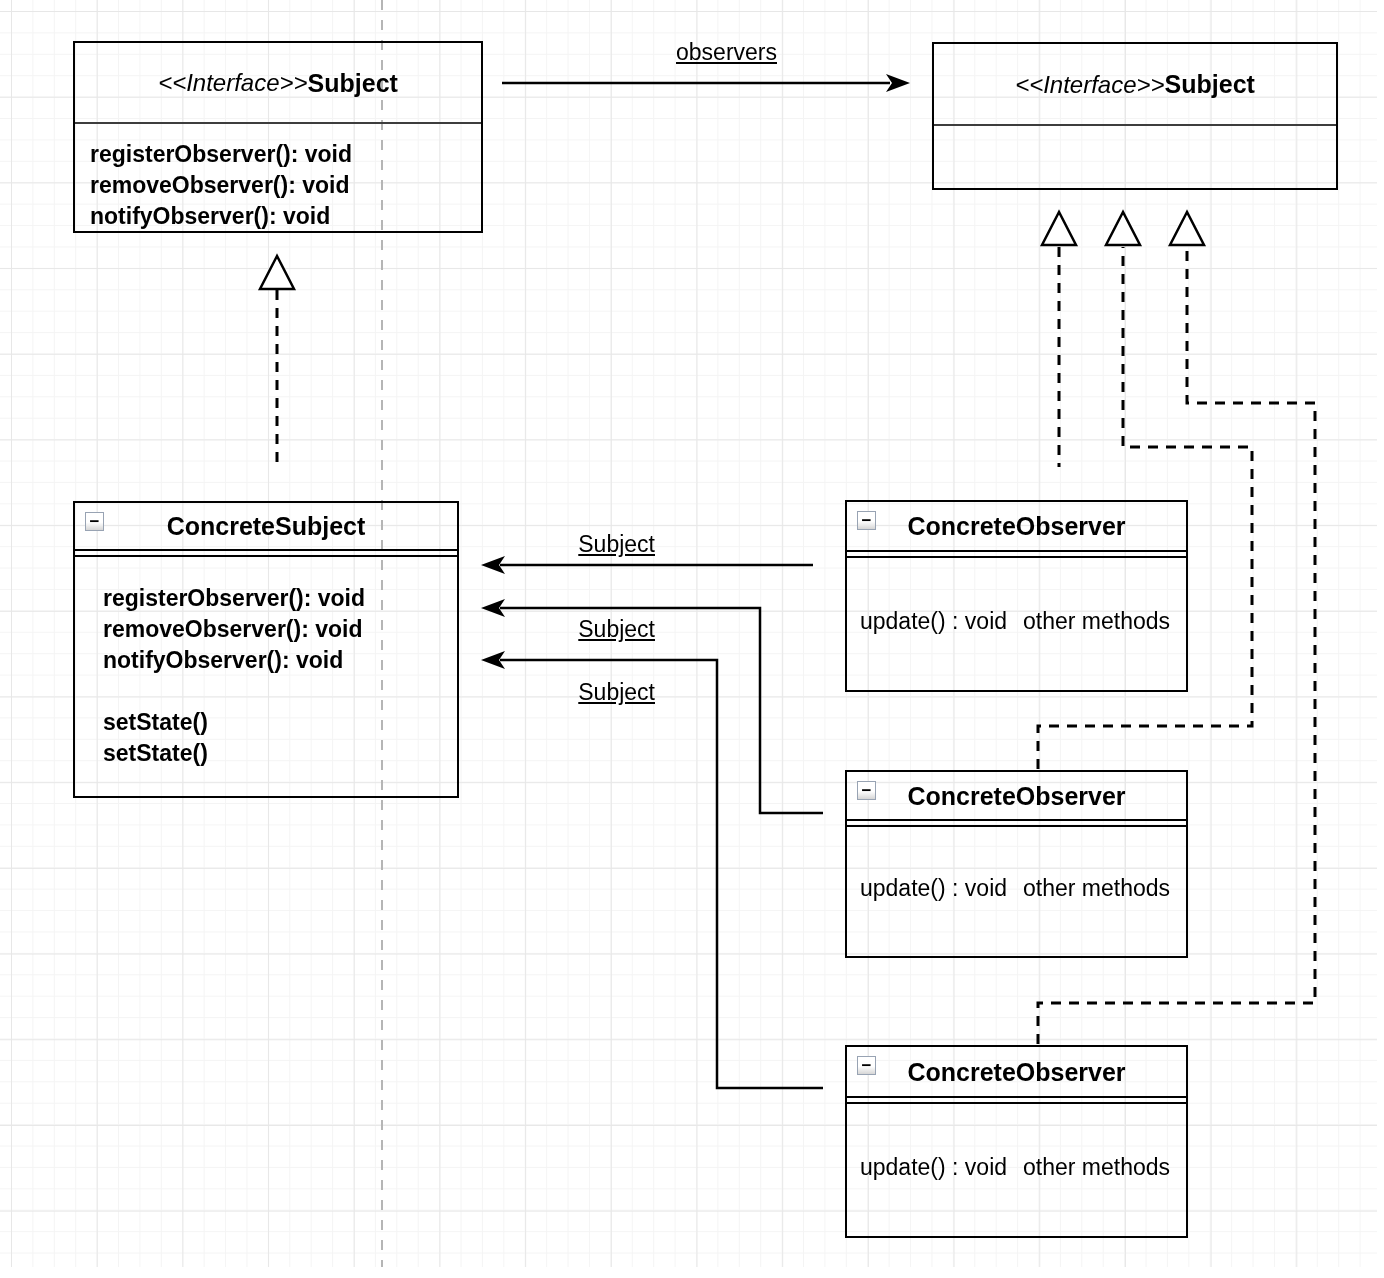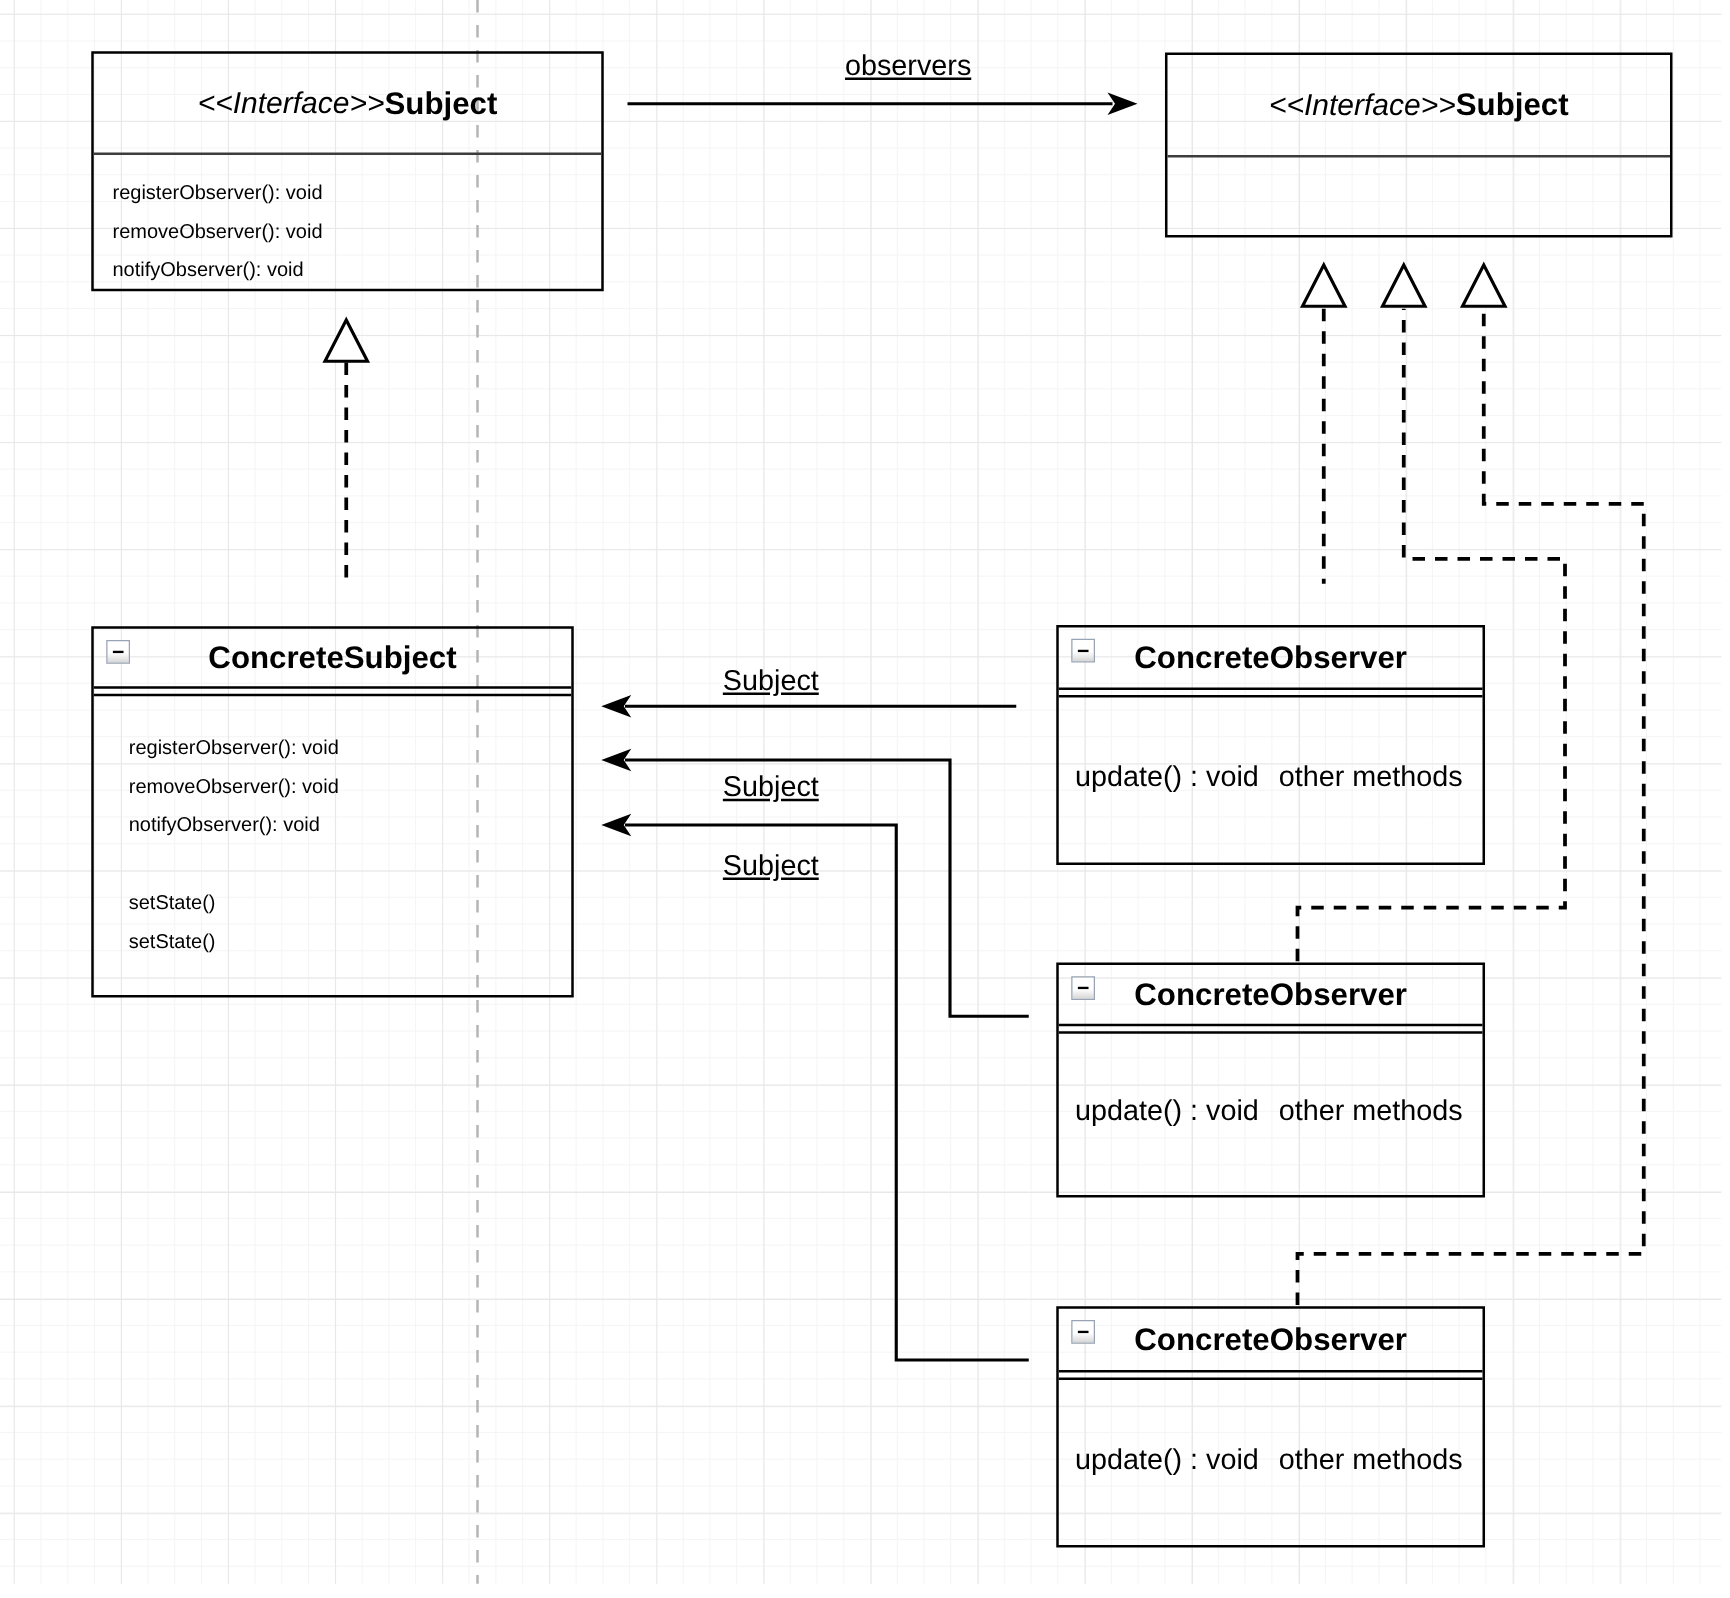--- a/index.html
+++ b/index.html
@@ -28,21 +28,21 @@
   .hdr{
     position:relative;display:flex;flex-direction:row;align-items:center;justify-content:center;
     box-sizing:border-box;
   }
   .hdr.iface{border-bottom:2px solid #3d3d3d;}
   .hdr.solid{border-bottom:2px solid #000;}
   .dblrule{height:6px;border-bottom:2px solid #000;box-sizing:border-box;}
   .stereo{font-style:italic;font-size:24px;line-height:29px;}
   .cname{font-weight:bold;font-size:25px;line-height:30px;}
   .body{box-sizing:border-box;}
-  .m{font-size:16px;line-height:31px;white-space:pre;}
+  .m{font-size:23px;line-height:31px;white-space:pre;font-weight:bold;}
   .m.blank{visibility:hidden;}
   .rows{display:flex;flex-direction:row;}
   .row{flex:1;display:flex;align-items:center;font-size:23px;}
   
   .collapse{
     position:absolute;left:10px;top:9px;width:19px;height:19px;box-sizing:border-box;
     border:1px solid #98a3b3;background:linear-gradient(#ffffff 55%,#d6d6d6);
     display:flex;align-items:center;justify-content:center;
     font-size:17px;font-weight:bold;line-height:17px;color:#000;
   }

